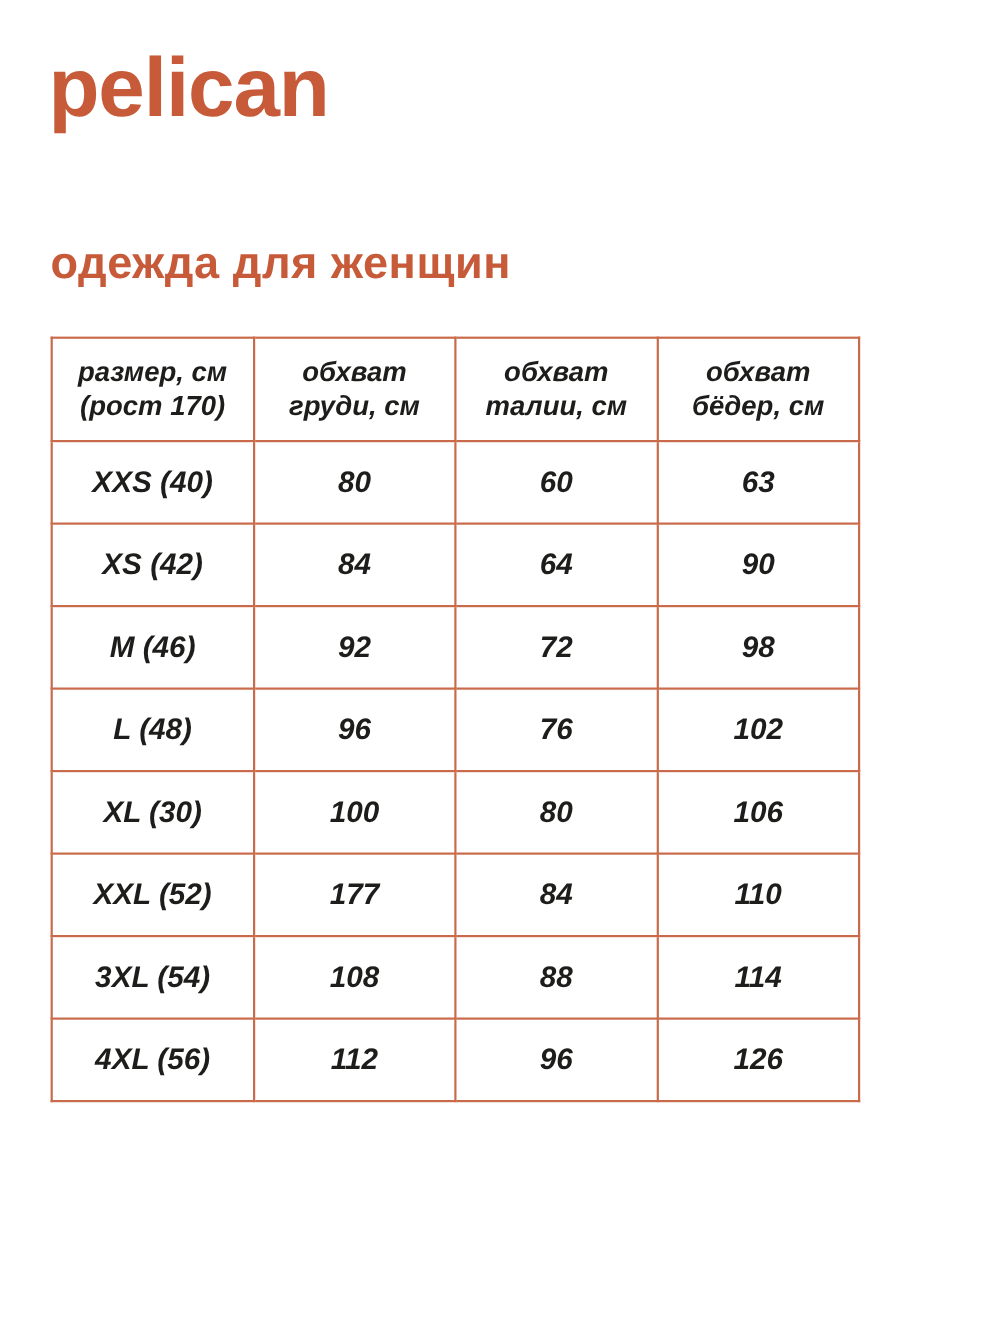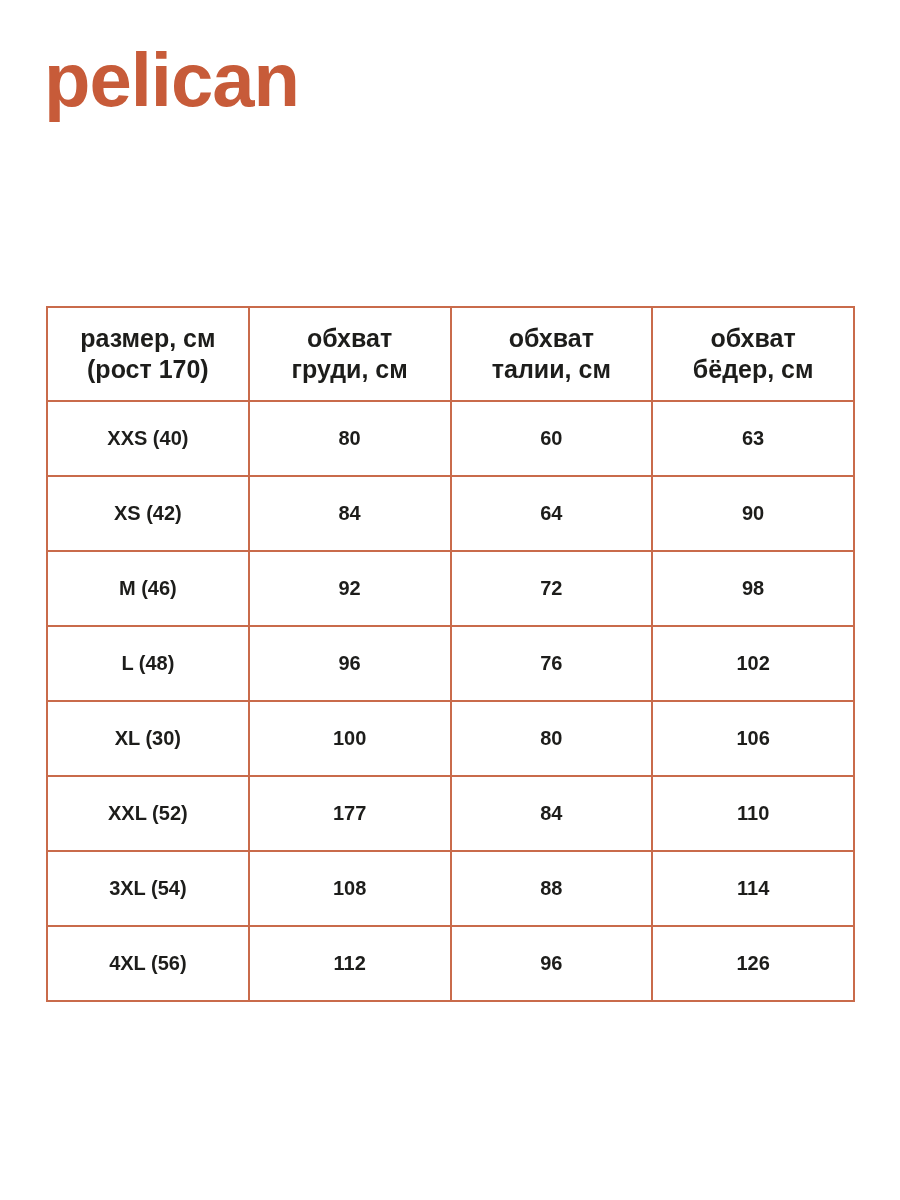--- a/index.html
+++ b/index.html
@@ -19,45 +19,46 @@
     color:var(--accent);
   }
 
   .page-title{
     position:absolute;left:46px;top:216px;
     font-size:41px;font-weight:bold;letter-spacing:0.5px;
     color:var(--accent);
   }
 
   .size-table{
-    position:absolute;left:46px;top:306px;width:809px;
-    border-collapse:collapse;table-layout:fixed;
+    position:absolute;left:46px;top:306px;width:736px;
+    border-collapse:collapse;table-layout:fixed;font-style:italic;
   }
   .size-table th,.size-table td{
     border:2px solid var(--border);
     text-align:center;vertical-align:middle;
     color:var(--text);
     font-weight:bold;
   }
   .size-table th{
     height:94px;font-size:25px;line-height:1.25;
     white-space:pre-line;
   }
   .size-table td{
-    height:75px;font-size:20px;
+    height:75px;font-size:27px;
   }
   .size-table col{width:25%;}
 </style>
 </head>
 <body>
 
 <div class="page">
 
   <div class="brand-logo">pelican</div>
 
+  <h1 class="page-title">одежда для женщин</h1>
 
   <table class="size-table">
     <colgroup>
         <col>
         <col>
         <col>
         <col>
       </colgroup>
     <thead>
       <tr>

